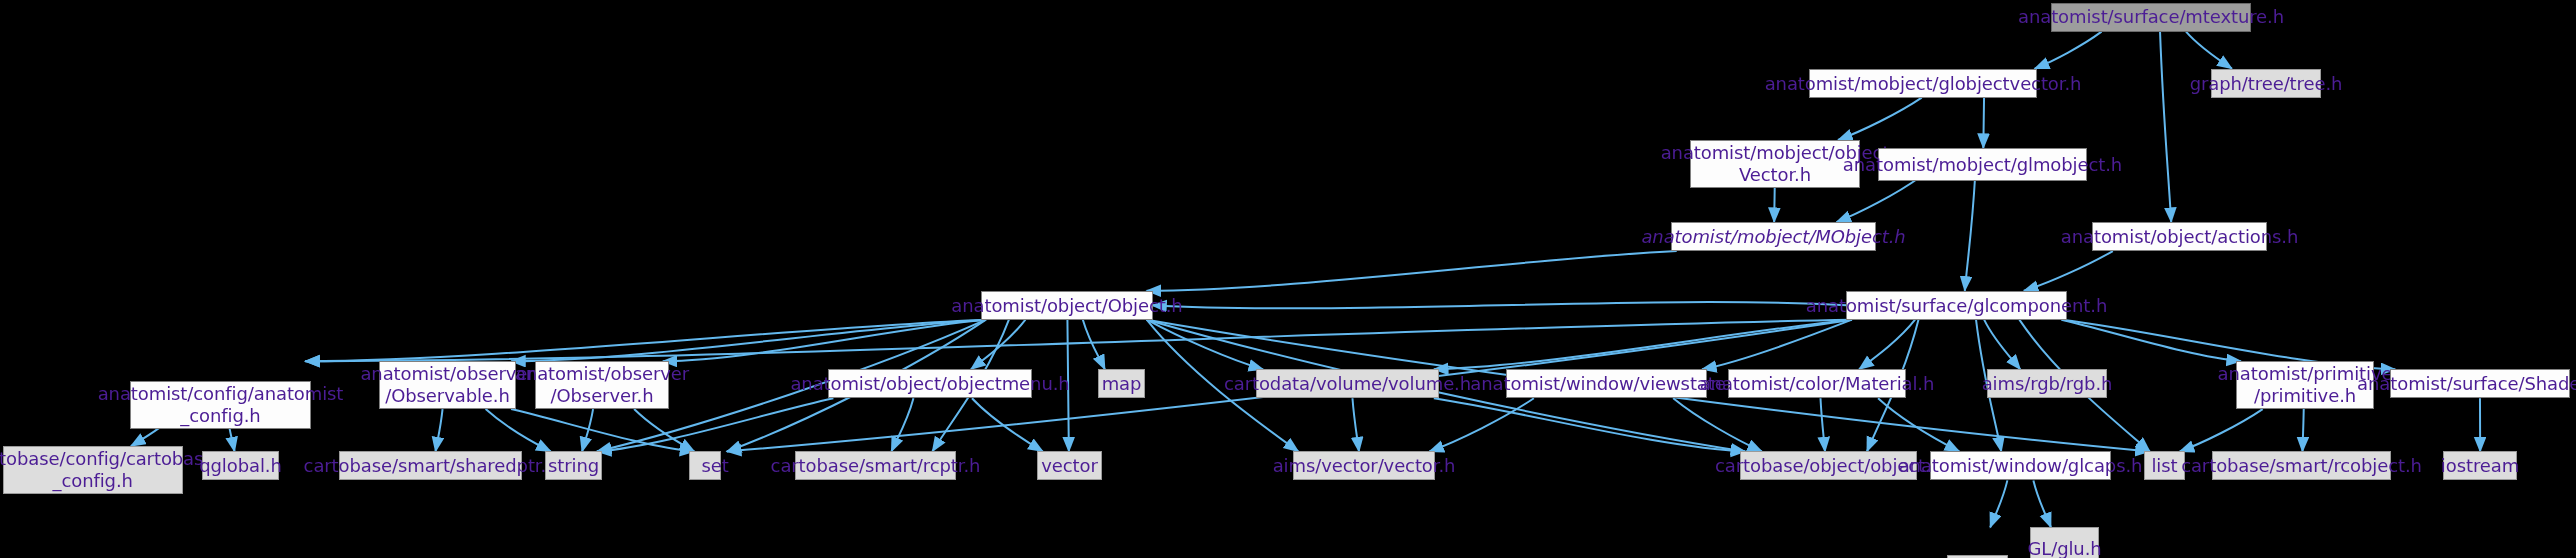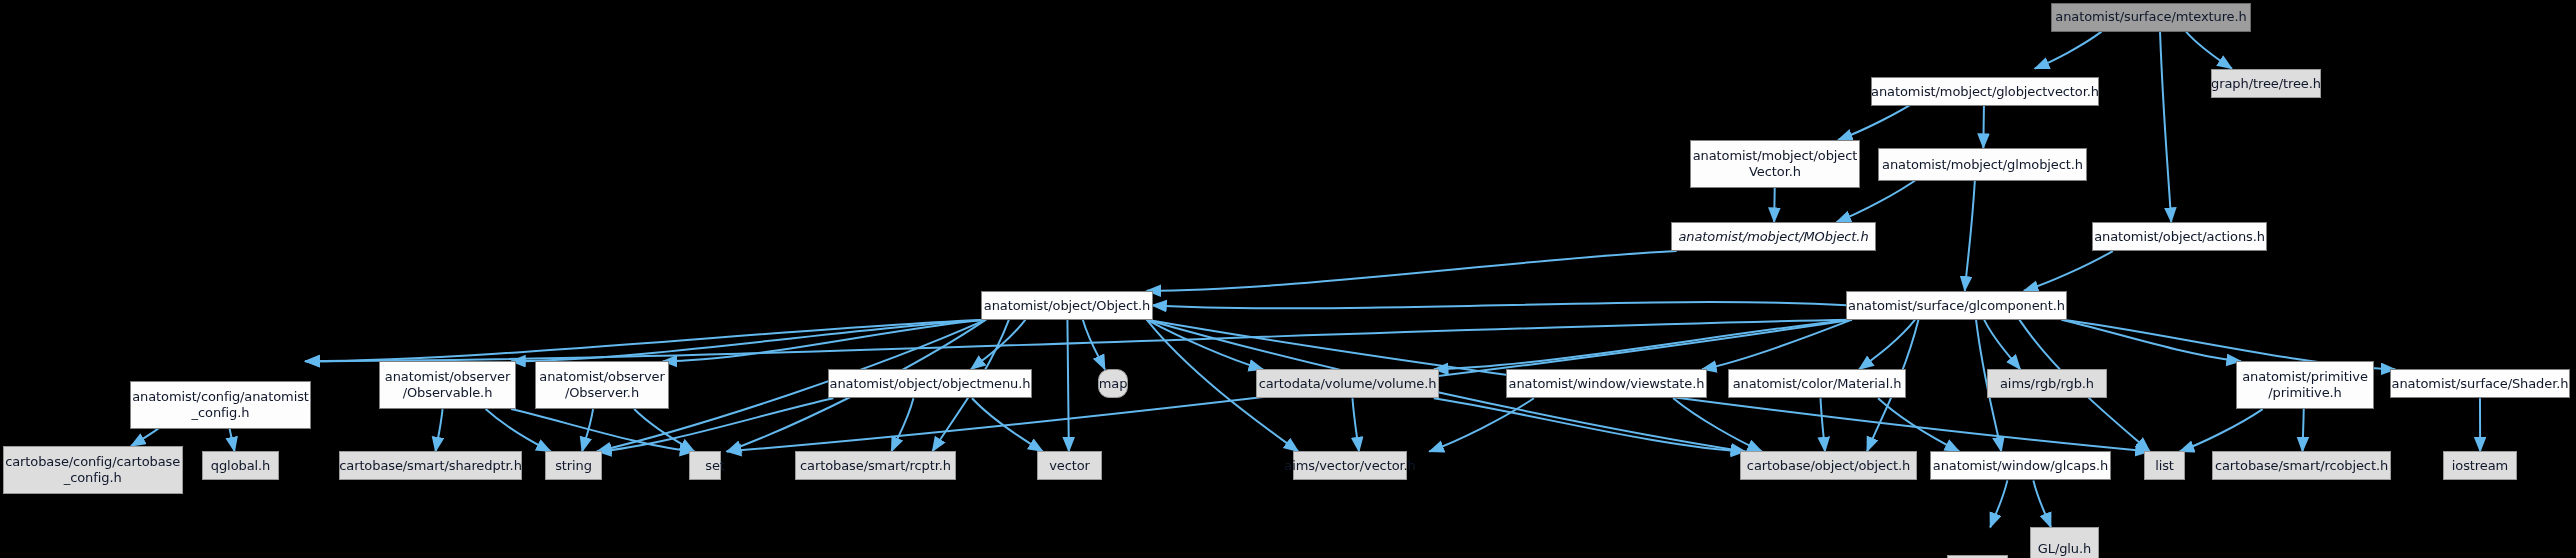--- a/index.html
+++ b/index.html
@@ -13,22 +13,22 @@
   }
   #edge-layer{position:absolute;left:0;top:0;width:2576px;height:559px;}
   .node{
     position:absolute;
     box-sizing:border-box;
     display:flex;
     align-items:center;
     justify-content:center;
     text-align:center;
     line-height:1.22;
-    font-size:13px;
-    color:#0f172a;
+    font-size:18px;
+    color:#4c1d95;
     border:1.3px solid #808080;
     white-space:pre-line;
     letter-spacing:-0.1px;
   }
   .node.root{background:#9d9d9d;border-color:#6a6a6a;}
   .node.white{background:#fdfdfd;border-color:#808080;}
   .node.grey{background:#dddddd;border-color:#9a9a9a;}
 </style>
 </head>
 <body>
@@ -94,53 +94,53 @@
         <path d="M2080,441 C2105.2,463.95 2144.8,487.08000000000004 2170,500" fill="none" stroke="#63b8ee" stroke-width="2.2" marker-end="url(#arrow)"></path>
         <path d="M2506,453 C2480.24,470.46999999999997 2439.76,490.52 2414,500" fill="none" stroke="#63b8ee" stroke-width="2.2" marker-end="url(#arrow)"></path>
         <path d="M2551.45,453 C2551.058,474.094 2550.442,486.89599999999996 2550.05,500" fill="none" stroke="#63b8ee" stroke-width="2.2" marker-end="url(#arrow)"></path>
         <path d="M2746.65,441 C2746.706,467.54200000000003 2746.794,483.488 2746.85,500" fill="none" stroke="#63b8ee" stroke-width="2.2" marker-end="url(#arrow)"></path>
         <path d="M2223.25,532 C2217.93,554.64 2209.57,570.2 2204.25,584" fill="none" stroke="#63b8ee" stroke-width="2.2" marker-end="url(#arrow)"></path>
         <path d="M2252.05,532 C2257.482,554.624 2266.018,570.216 2271.45,584" fill="none" stroke="#63b8ee" stroke-width="2.2" marker-end="url(#arrow)"></path>
       </g>
   </svg>
   <div id="nodes">
       <div class="node root" style="left: 2051px; top: 2.7px; width: 200px; height: 29px;">anatomist/surface/mtexture.h</div>
-      <div class="node white" style="left: 1871px; top: 69px; width: 228px; height: 29px; margin-top: 8px;">anatomist/mobject/globjectvector.h</div>
+      <div class="node white" style="left: 1809px; top: 69px; width: 228px; height: 29px;">anatomist/mobject/globjectvector.h</div>
       <div class="node grey" style="left: 2211px; top: 69px; width: 110px; height: 29px;">graph/tree/tree.h</div>
       <div class="node white" style="left: 1690px; top: 140px; width: 170px; height: 48px;">anatomist/mobject/object
 Vector.h</div>
       <div class="node white" style="left: 1878px; top: 148px; width: 209px; height: 33px;">anatomist/mobject/glmobject.h</div>
       <div class="node white" style="left: 1671px; top: 222px; width: 205px; height: 29px; font-style: italic;">anatomist/mobject/MObject.h</div>
       <div class="node white" style="left: 2092px; top: 222px; width: 175px; height: 29px;">anatomist/object/actions.h</div>
       <div class="node white" style="left: 981px; top: 291px; width: 172px; height: 29px;">anatomist/object/Object.h</div>
       <div class="node white" style="left: 1846px; top: 291px; width: 221px; height: 29px;">anatomist/surface/glcomponent.h</div>
       <div class="node white" style="left: 130px; top: 381px; width: 181px; height: 48px;">anatomist/config/anatomist
 _config.h</div>
       <div class="node white" style="left: 379px; top: 361px; width: 137px; height: 48px;">anatomist/observer
 /Observable.h</div>
       <div class="node white" style="left: 535px; top: 361px; width: 134px; height: 48px;">anatomist/observer
 /Observer.h</div>
       <div class="node white" style="left: 828px; top: 369px; width: 204px; height: 29px;">anatomist/object/objectmenu.h</div>
-      <div class="node grey" style="left: 1098px; top: 369px; width: 30px; height: 29px; border-radius: 11px;">map</div>
+      <div class="node grey" style="left: 1098px; top: 369px; width: 47px; height: 29px;">map</div>
       <div class="node grey" style="left: 1256px; top: 369px; width: 183px; height: 29px;">cartodata/volume/volume.h</div>
       <div class="node white" style="left: 1506px; top: 369px; width: 201px; height: 29px;">anatomist/window/viewstate.h</div>
       <div class="node white" style="left: 1728px; top: 369px; width: 178px; height: 29px;">anatomist/color/Material.h</div>
       <div class="node grey" style="left: 1987px; top: 369px; width: 120px; height: 29px;">aims/rgb/rgb.h</div>
       <div class="node white" style="left: 2236px; top: 361px; width: 138px; height: 48px;">anatomist/primitive
 /primitive.h</div>
       <div class="node white" style="left: 2390px; top: 369px; width: 180px; height: 29px;">anatomist/surface/Shader.h</div>
       <div class="node grey" style="left: 2.7px; top: 446px; width: 180px; height: 48px;">cartobase/config/cartobase
 _config.h</div>
       <div class="node grey" style="left: 202px; top: 451px; width: 77px; height: 29px;">qglobal.h</div>
       <div class="node grey" style="left: 339px; top: 451px; width: 183px; height: 29px;">cartobase/smart/sharedptr.h</div>
       <div class="node grey" style="left: 545px; top: 451px; width: 57px; height: 29px;">string</div>
       <div class="node grey" style="left: 689px; top: 451px; width: 32px; height: 29px; padding-left: 20px;">set</div>
       <div class="node grey" style="left: 795px; top: 451px; width: 161px; height: 29px;">cartobase/smart/rcptr.h</div>
       <div class="node grey" style="left: 1037px; top: 451px; width: 65px; height: 29px;">vector</div>
-      <div class="node grey" style="left: 1293px; top: 451px; width: 114px; height: 29px;">aims/vector/vector.h</div>
+      <div class="node grey" style="left: 1293px; top: 451px; width: 142px; height: 29px;">aims/vector/vector.h</div>
       <div class="node grey" style="left: 1740px; top: 451px; width: 177px; height: 29px;">cartobase/object/object.h</div>
       <div class="node white" style="left: 1930px; top: 451px; width: 181px; height: 29px;">anatomist/window/glcaps.h</div>
       <div class="node grey" style="left: 2144px; top: 451px; width: 41px; height: 29px;">list</div>
       <div class="node grey" style="left: 2212px; top: 451px; width: 179px; height: 29px;">cartobase/smart/rcobject.h</div>
       <div class="node grey" style="left: 2443px; top: 451px; width: 74px; height: 29px;">iostream</div>
       <div class="node grey" style="left: 1947px; top: 527px; width: 61px; height: 29px; margin-top: 28px;">GL/gl.h</div>
       <div class="node grey" style="left: 2030px; top: 527px; width: 69px; height: 43px;">GL/glu.h</div>
     </div>
 </div>
 

